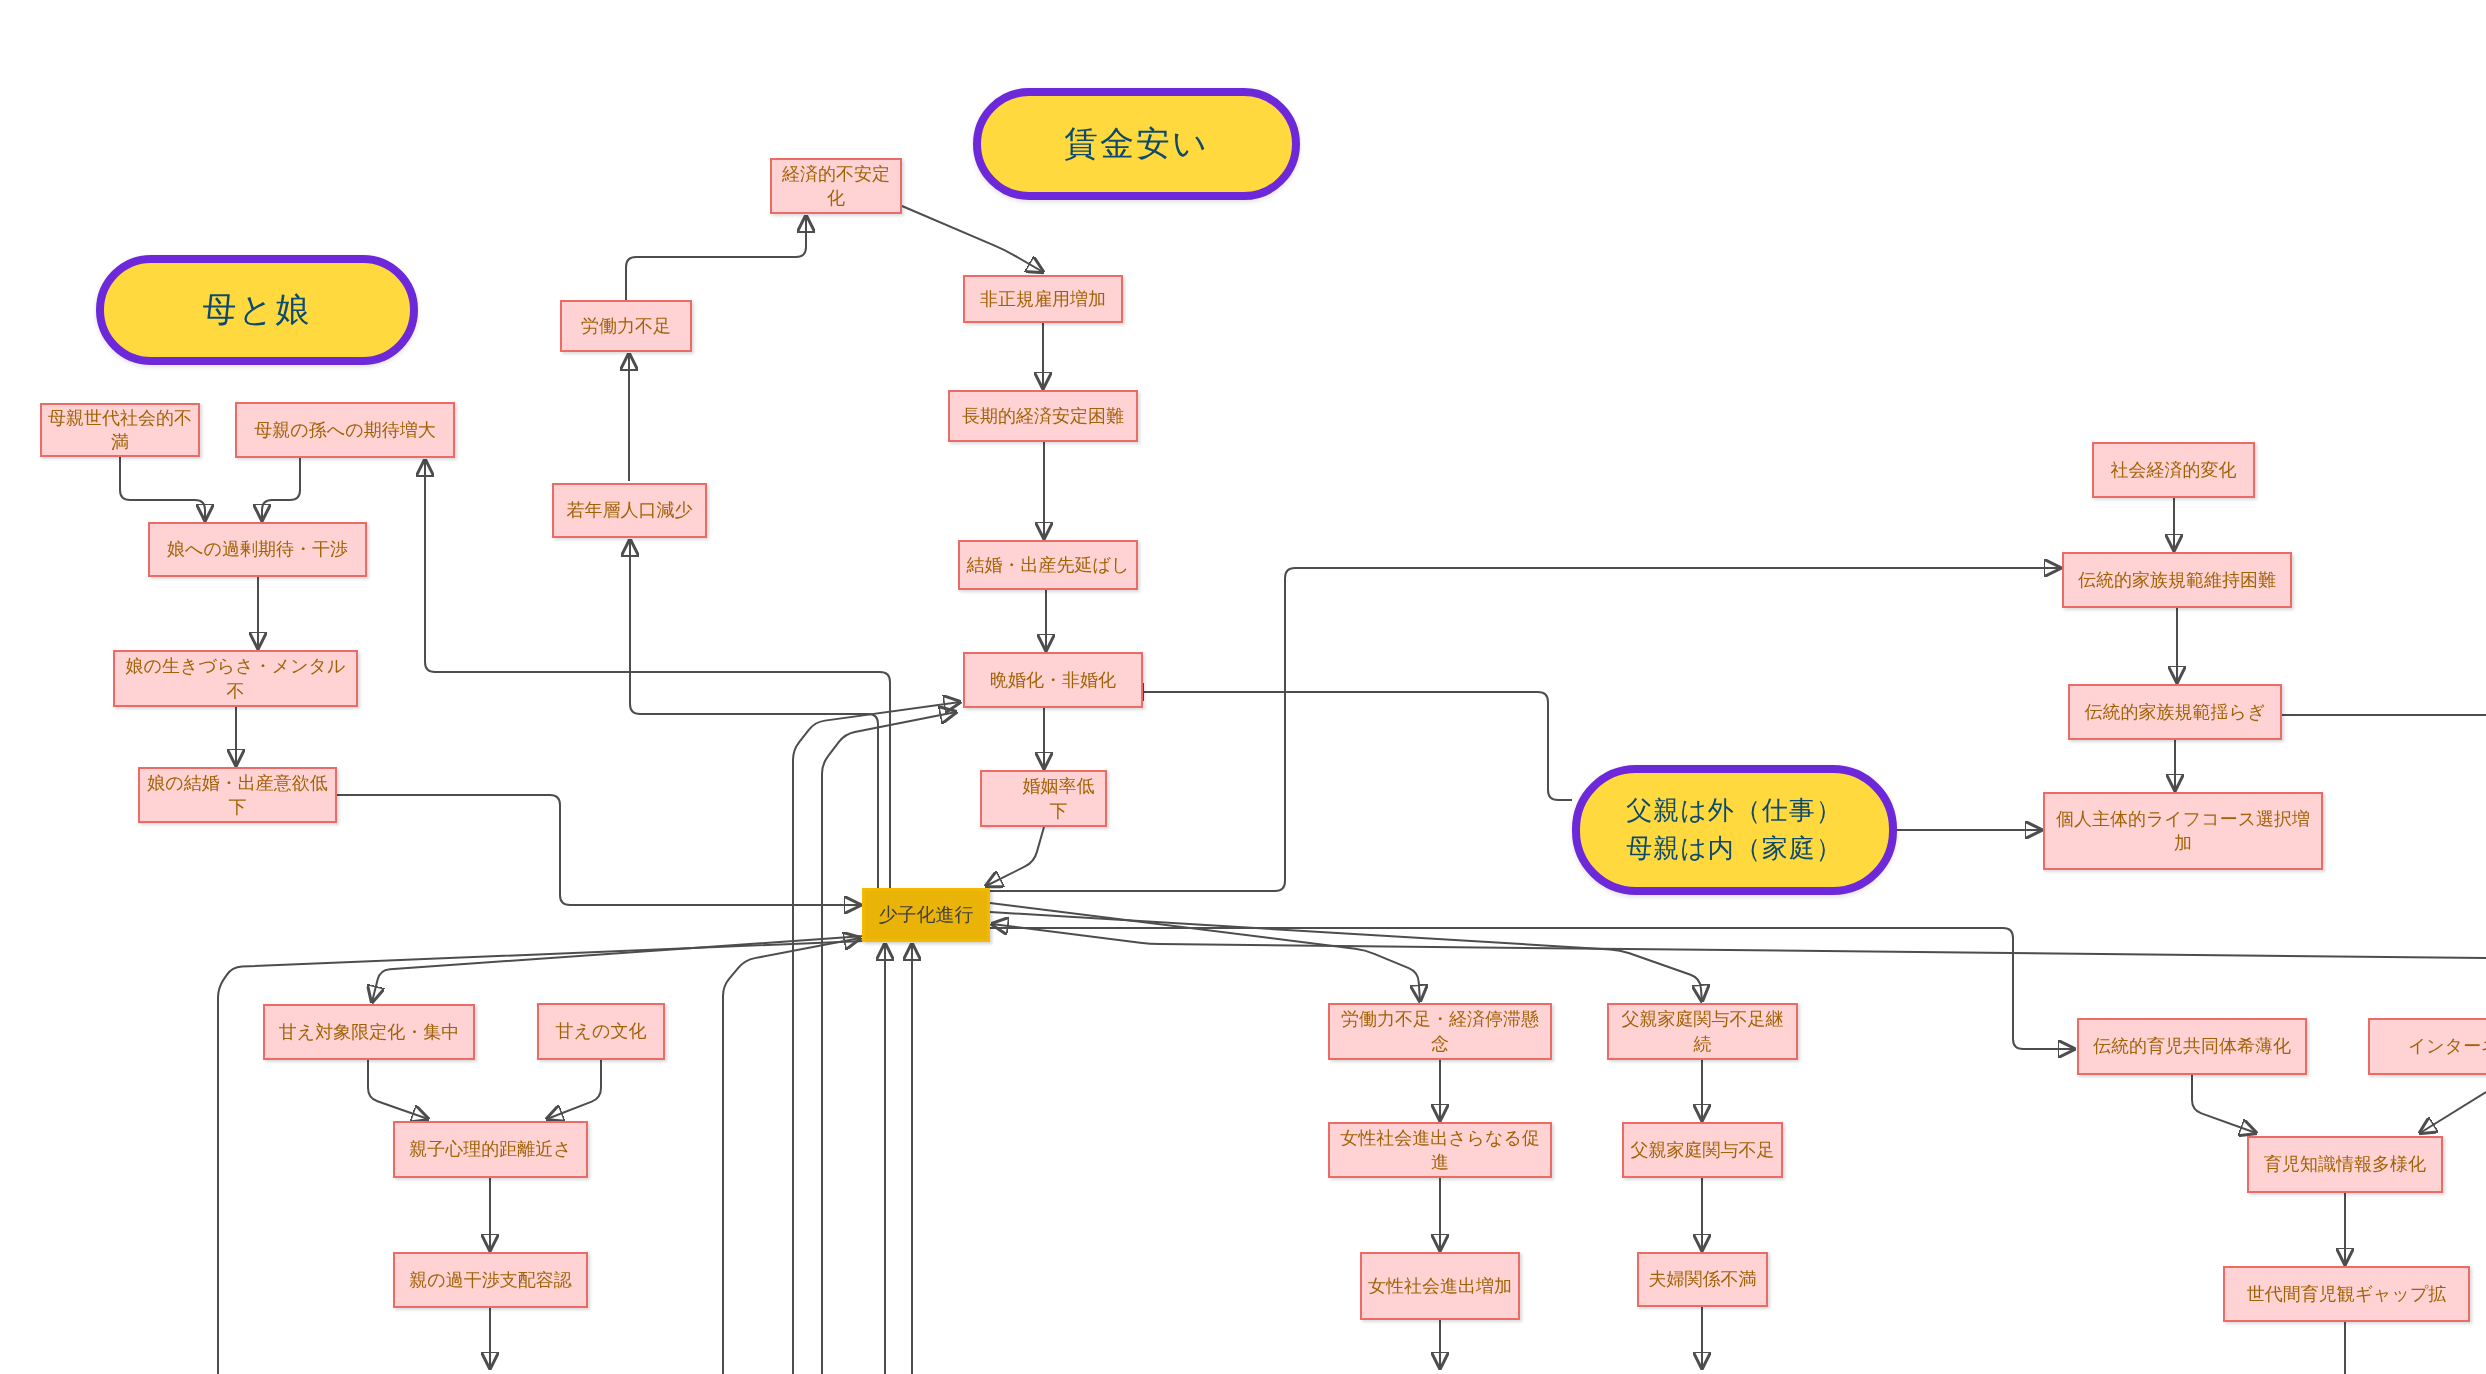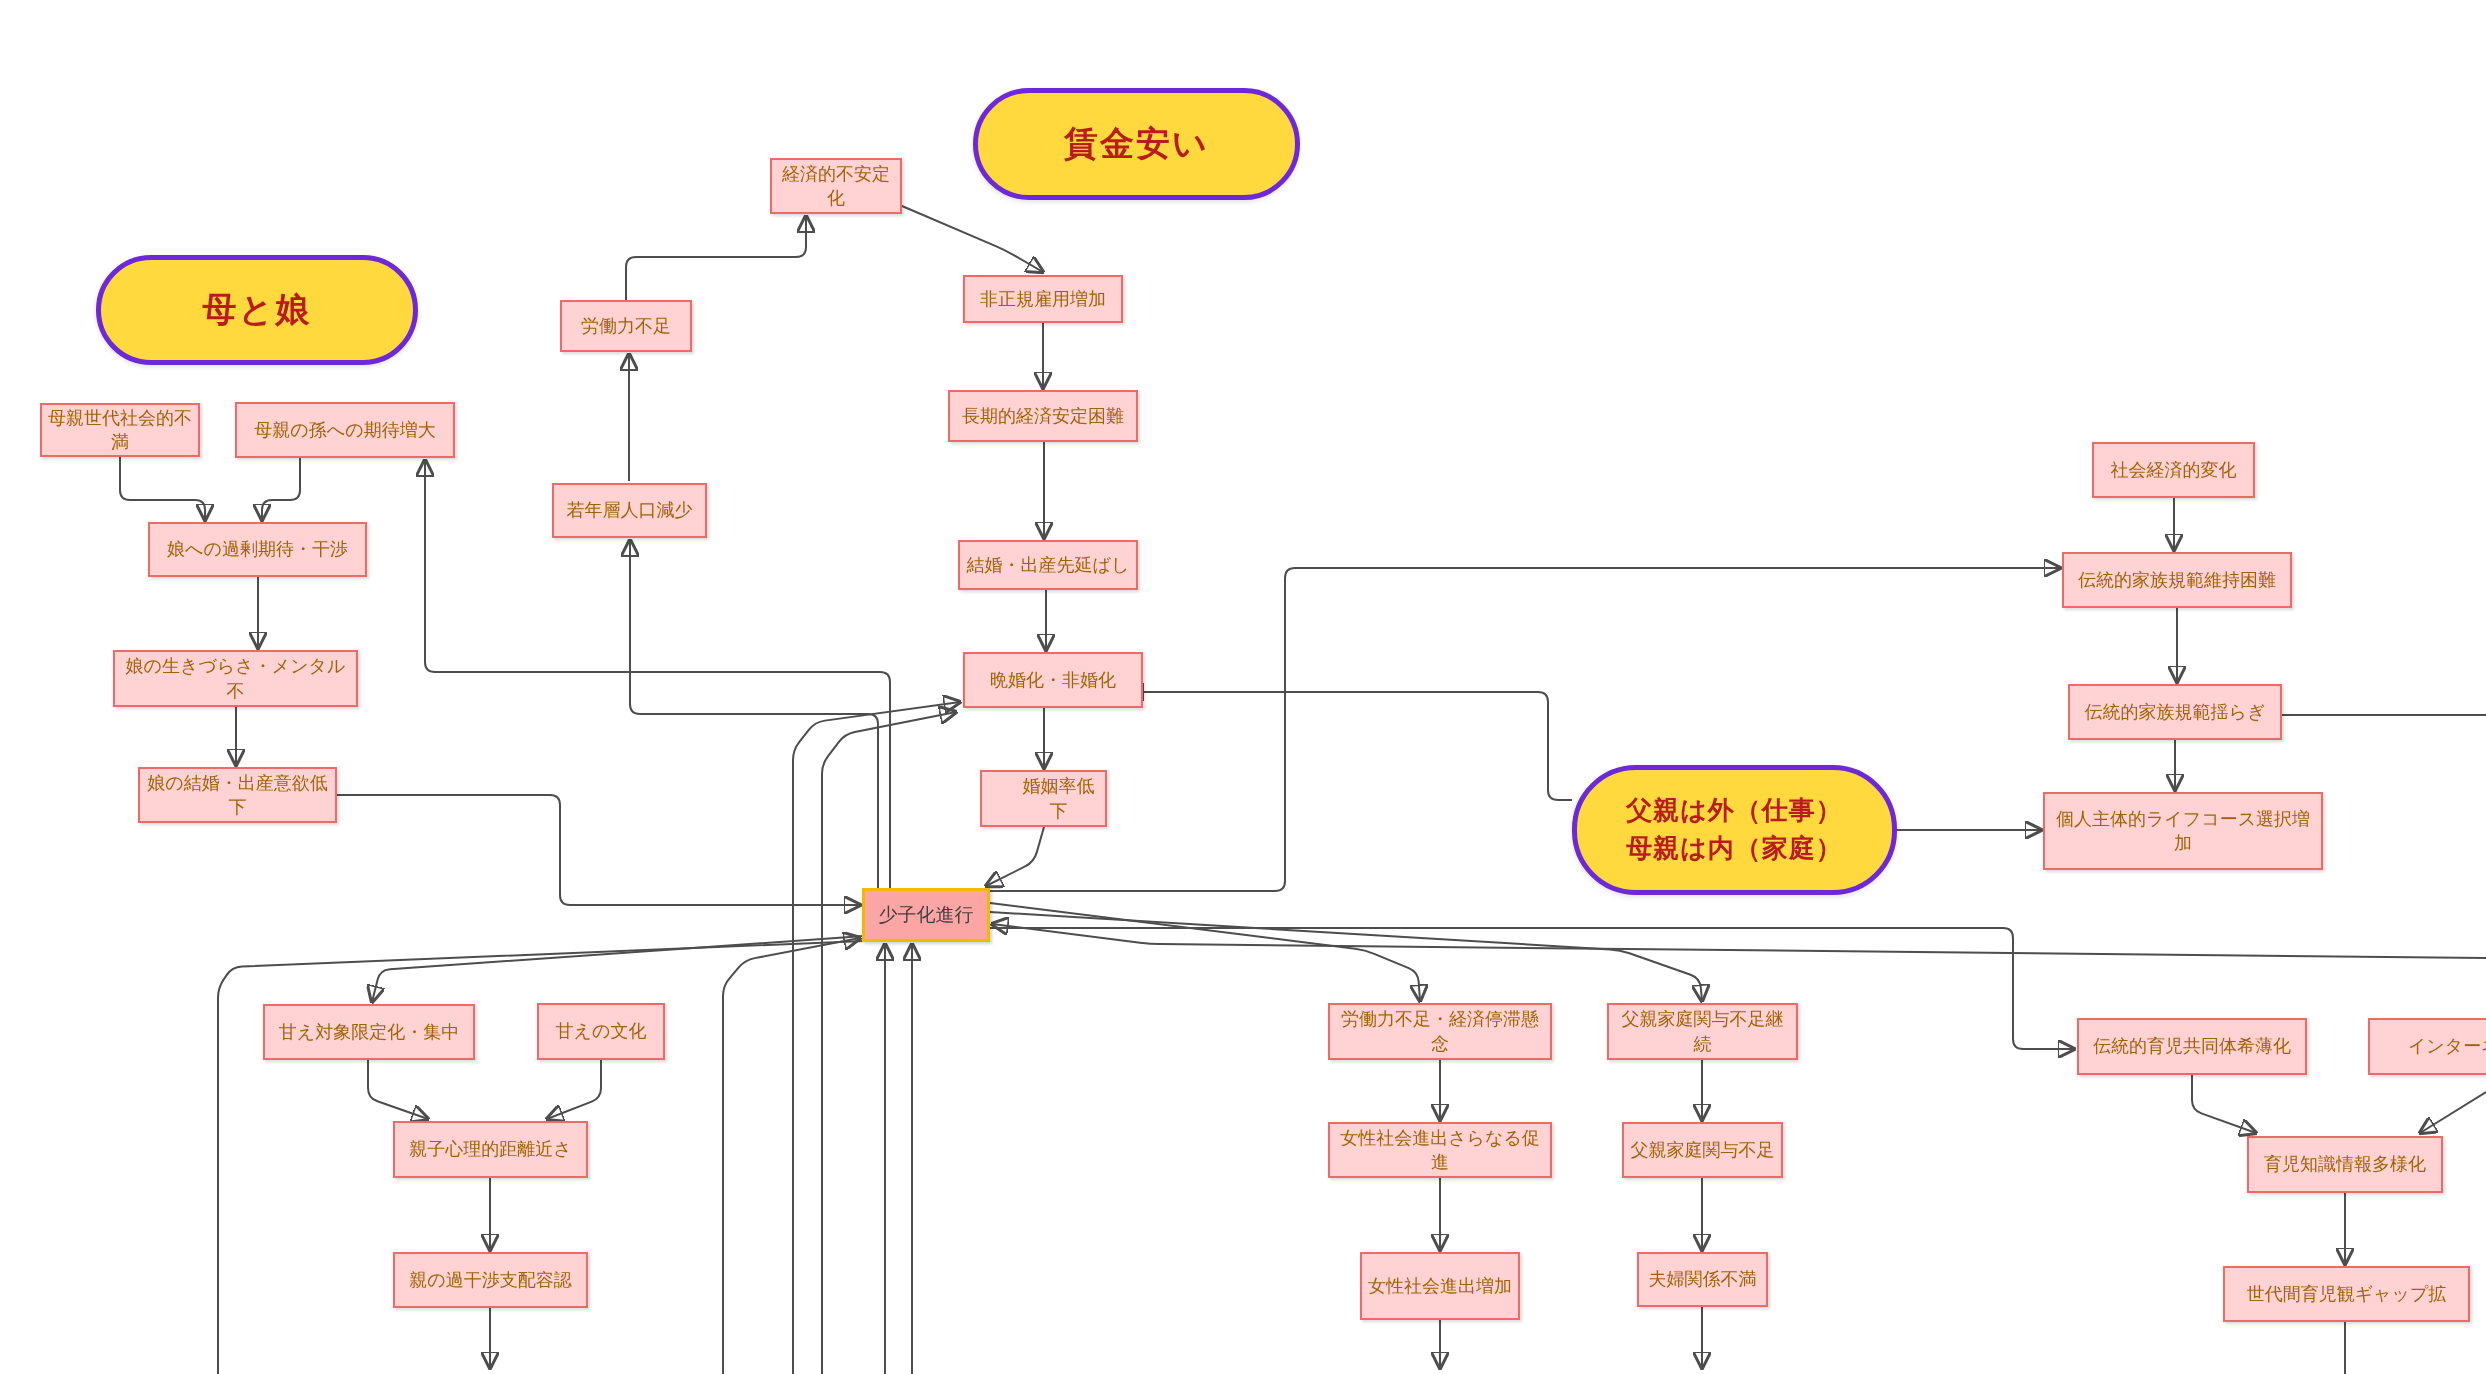--- a/index.html
+++ b/index.html
@@ -15,26 +15,26 @@
   .node{
     position:absolute;display:flex;align-items:center;justify-content:center;
     box-sizing:border-box;text-align:center;line-height:1.35;
   }
   .node.cause{
     background:#ffd3d3;border:2.5px solid #ec6b66;color:#a16207;
     font-size:18px;padding:2px 6px;
     box-shadow:2px 2px 3px rgba(0,0,0,0.15);
   }
   .node.goal{
-    background:#fca5a5;border:3px solid #f2b900;color:#3f3f3f;
+    background:#eab308;border:3px solid #f2b900;color:#3f3f3f;
     font-size:19px;box-shadow:2px 2px 3px rgba(0,0,0,0.18);
   }
   .node.topic{
-    background:#ffd93e;border:5px solid #6d28d9;border-radius:64px;
-    color:#b91c1c;font-weight:bold;font-size:34px;letter-spacing:2px;
+    background:#ffd93e;border:8px solid #6d28d9;border-radius:64px;
+    color:#0c4a6e;font-weight:normal;font-size:34px;letter-spacing:2px;
     box-shadow:0 2px 5px rgba(0,0,0,0.12);
   }
   .node.topic.two-line{font-size:26px;line-height:1.45;letter-spacing:1px;}
   .node span{white-space:pre-line;}
 </style>
 </head>
 <body>
 
 <div id="canvas">
   <svg id="edges-layer" width="2486" height="1374" viewBox="0 0 2486 1374" xmlns="http://www.w3.org/2000/svg">

